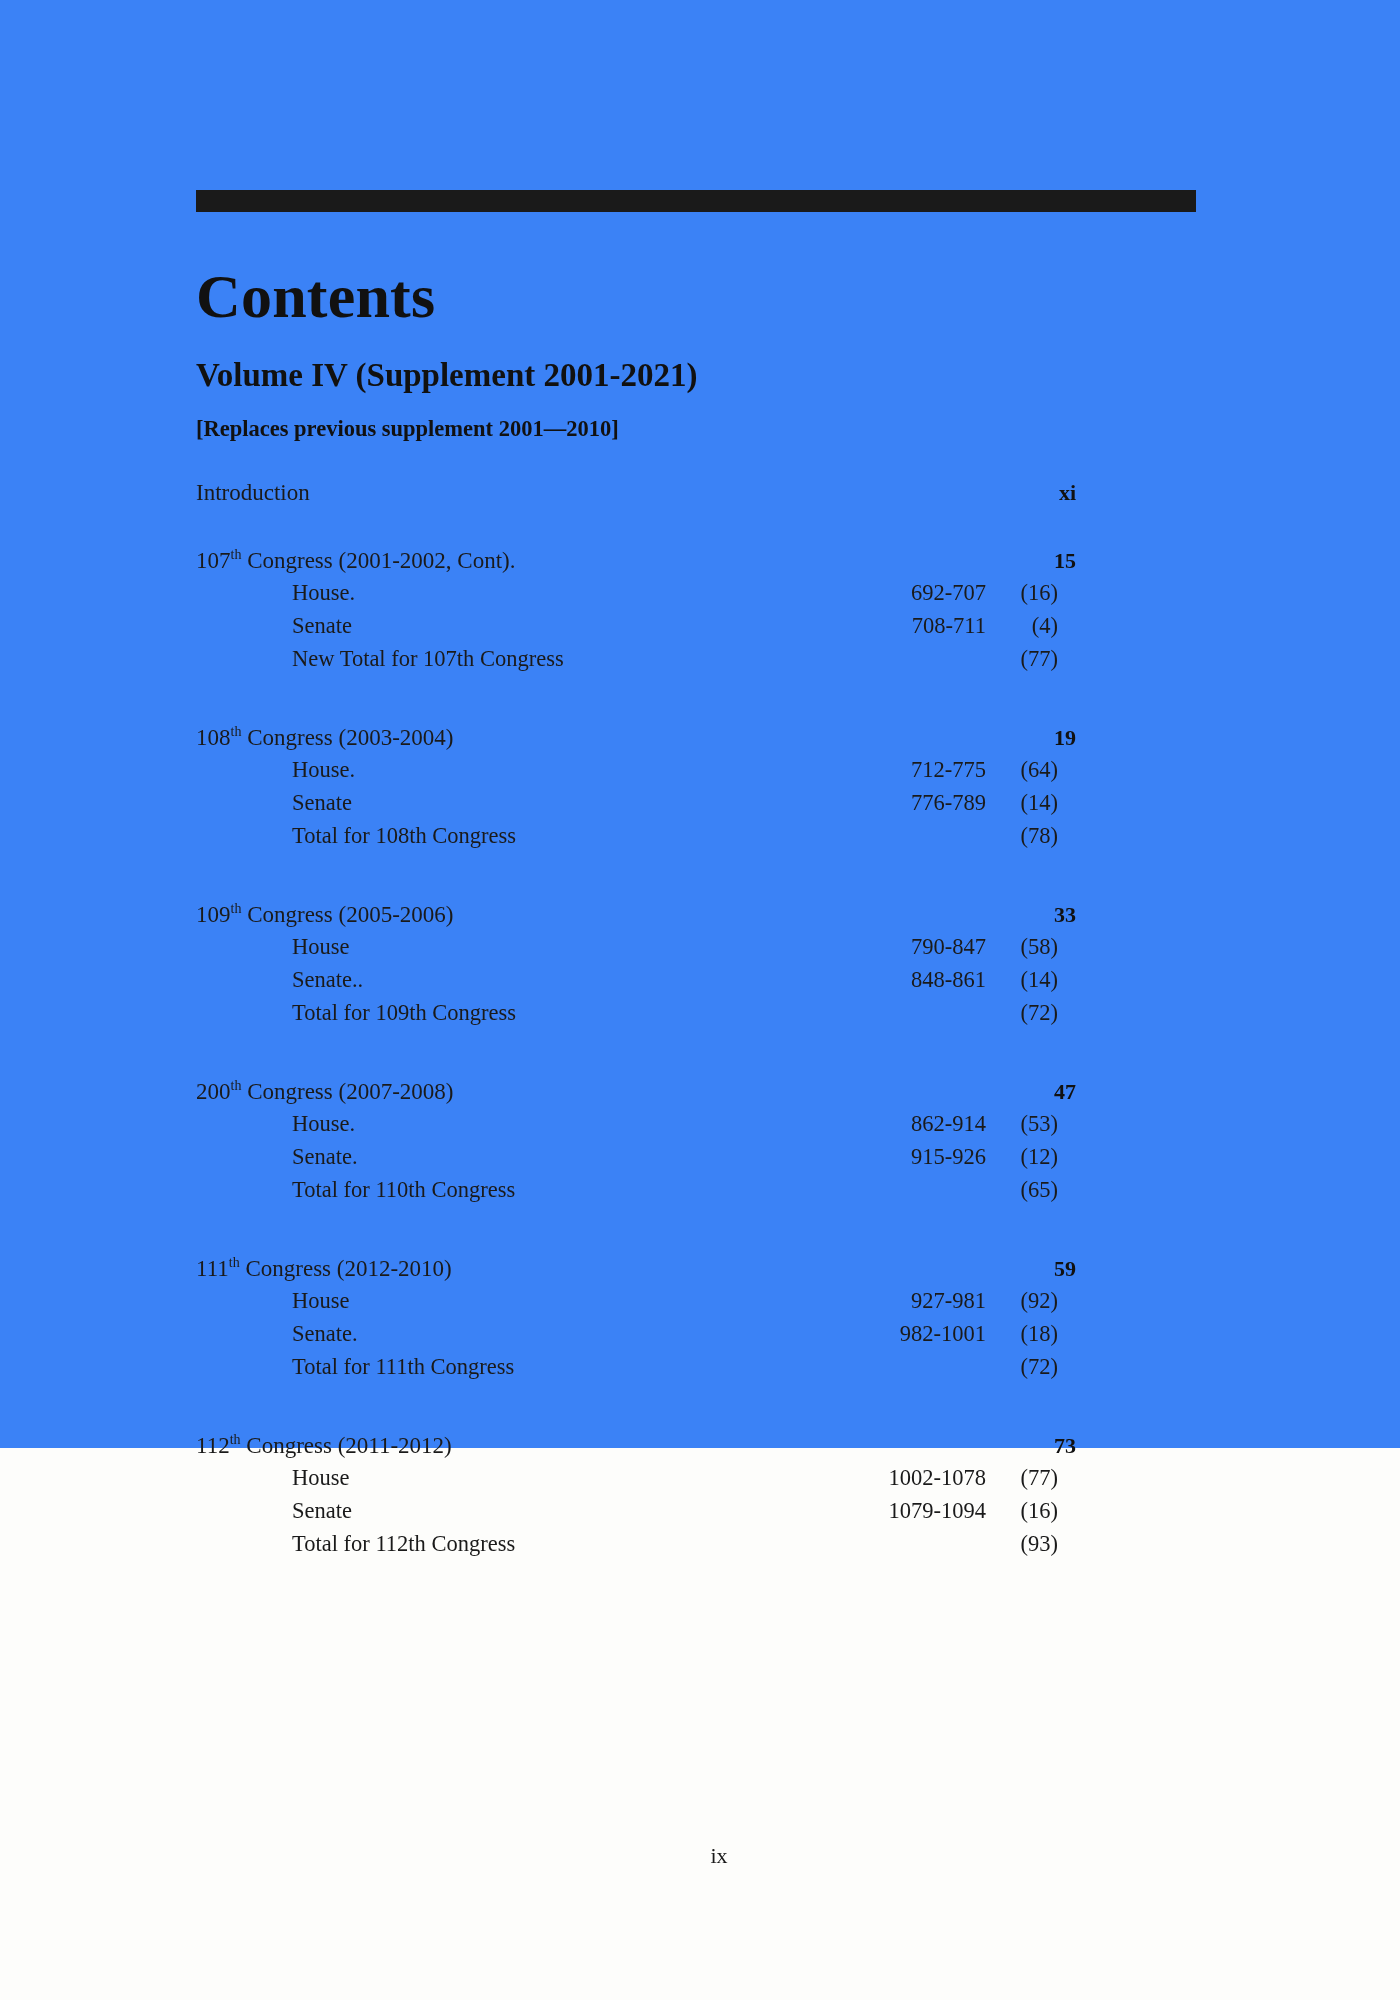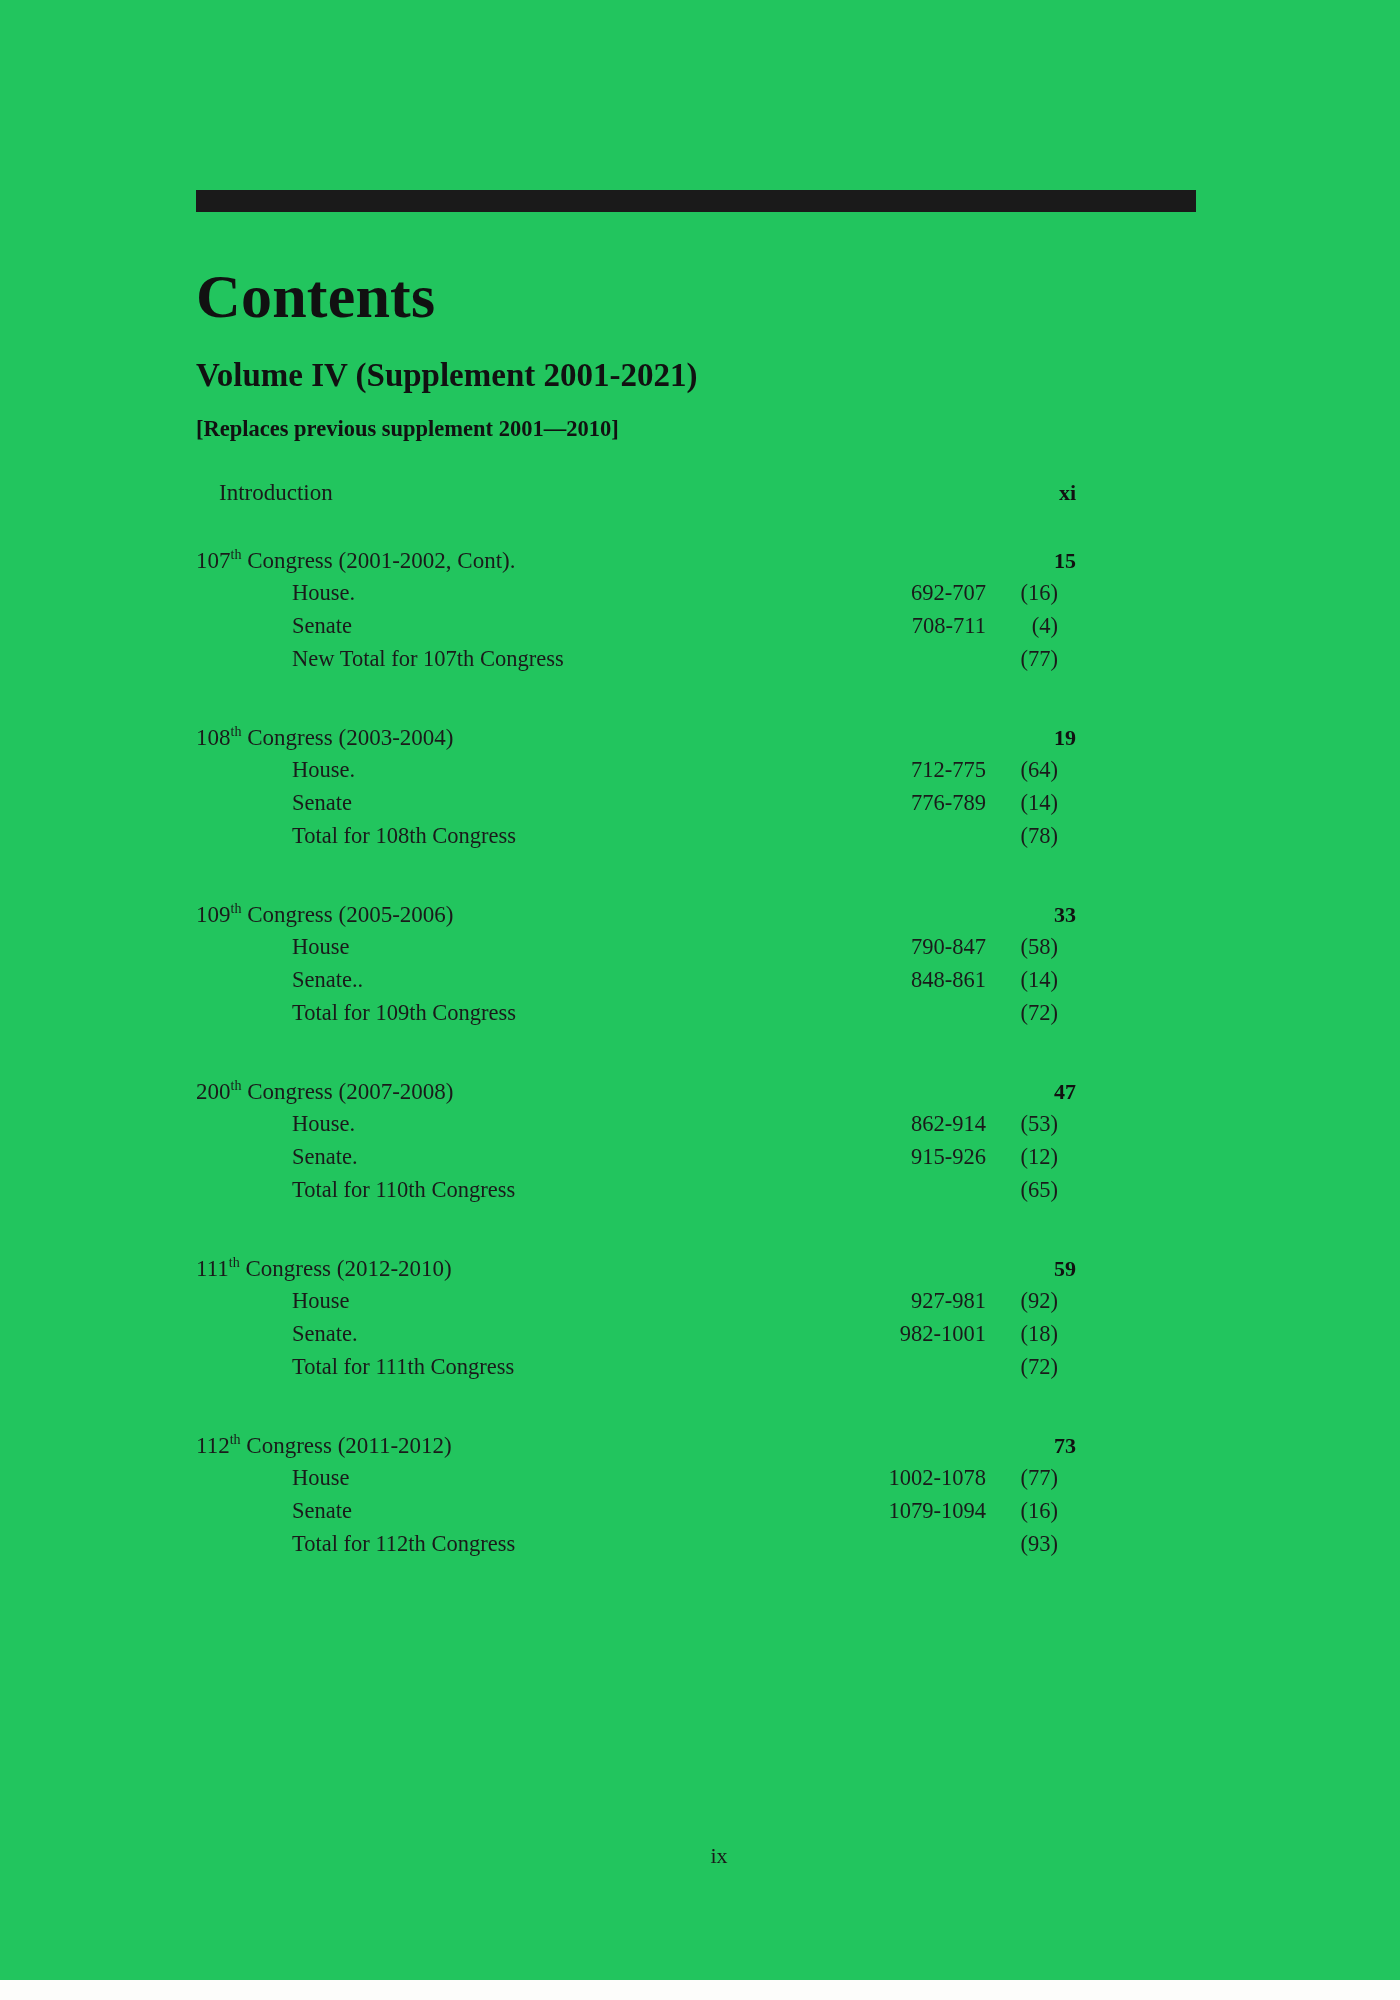--- a/index.html
+++ b/index.html
@@ -15,22 +15,22 @@
     width: 1400px;
     height: 2000px;
     margin: 0 auto;
     background: #fdfdfb;
     overflow: hidden;
   }
   .sheet {
     position: absolute;
     left: 0; top: 0;
     width: 1400px;
-    height: 1980px;
-    background: #22c55e;
+    height: 1448px;
+    background: #3b82f6;
   }
   .content-area {
     position: absolute;
     left: 196px;
     top: 190px;
     width: 1010px;
   }
   .top-rule {
     width: 1000px;
     height: 22px;
@@ -57,21 +57,20 @@
     font-family: "Liberation Serif", serif;
     font-size: 22.5px;
     font-weight: bold;
     color: #111;
     margin: 0 0 38px 0;
   }
   .intro-row {
     position: relative;
     height: 34px;
     margin-bottom: 34px;
-    margin-left: 23px;
   }
   .intro-label {
     font-size: 23px;
     color: #1a1a1a;
   }
   .intro-page {
     position: absolute;
     right: 130px;
     top: 0;
     font-size: 22px;

